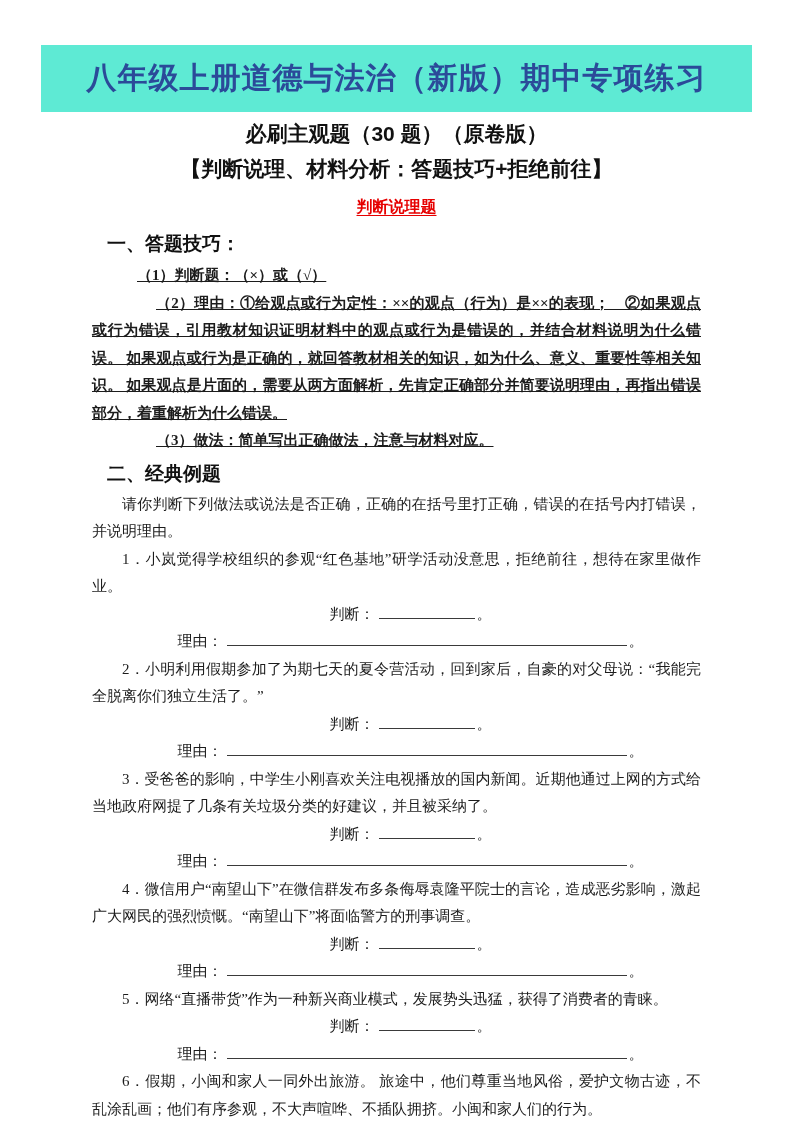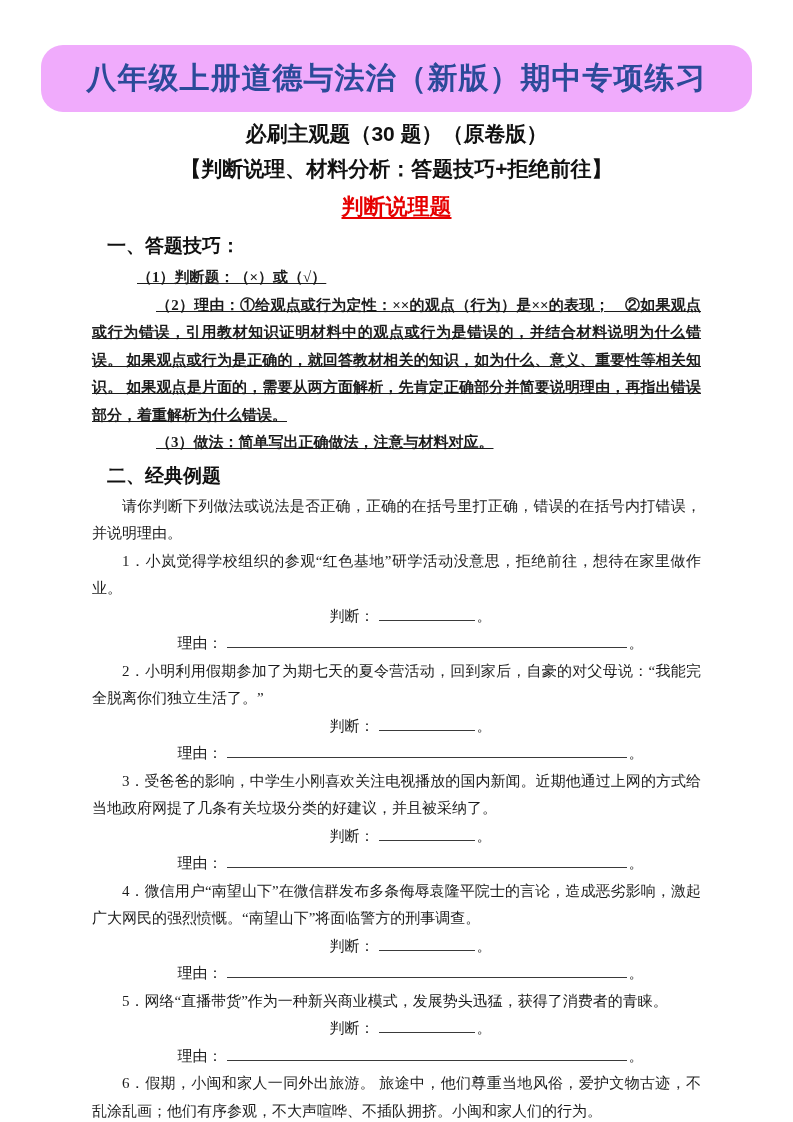--- a/index.html
+++ b/index.html
@@ -9,25 +9,24 @@
     height: 1122px;
     margin: 0 auto;
     background: #ffffff;
     overflow: hidden;
     font-family: "Liberation Serif", serif;
     color: #1c1c1c;
   }
   .banner {
     margin: 45px 41px 0 41px;
     height: 67px;
-    background: #f0abfc;
+    background: #5eead4;
     display: flex;
     align-items: center;
     justify-content: center;
-    border-radius: 22px;
   }
   .banner-title {
     font-family: "Liberation Sans", sans-serif;
     font-weight: bold;
     font-size: 30px;
     letter-spacing: 1px;
     color: #2b4a99;
   }
   .content { padding: 0 92px; }
   .subtitle {
@@ -37,21 +36,21 @@
     font-size: 21px;
     line-height: 28px;
     color: #111111;
     margin: 8px 0 0 0;
   }
   .subtitle.second { margin-top: 7px; }
   .red-label-wrap { text-align: center; margin-top: 13px; line-height: 22px; }
   .red-label {
     color: #e60000;
     font-weight: bold;
-    font-size: 22px;
+    font-size: 16px;
     text-decoration: underline;
     text-underline-offset: 3px;
   }
   .h-heading {
     font-family: "Liberation Sans", sans-serif;
     font-weight: bold;
     font-size: 19px;
     line-height: 26px;
     color: #111111;
     margin: 13px 0 0 0;

